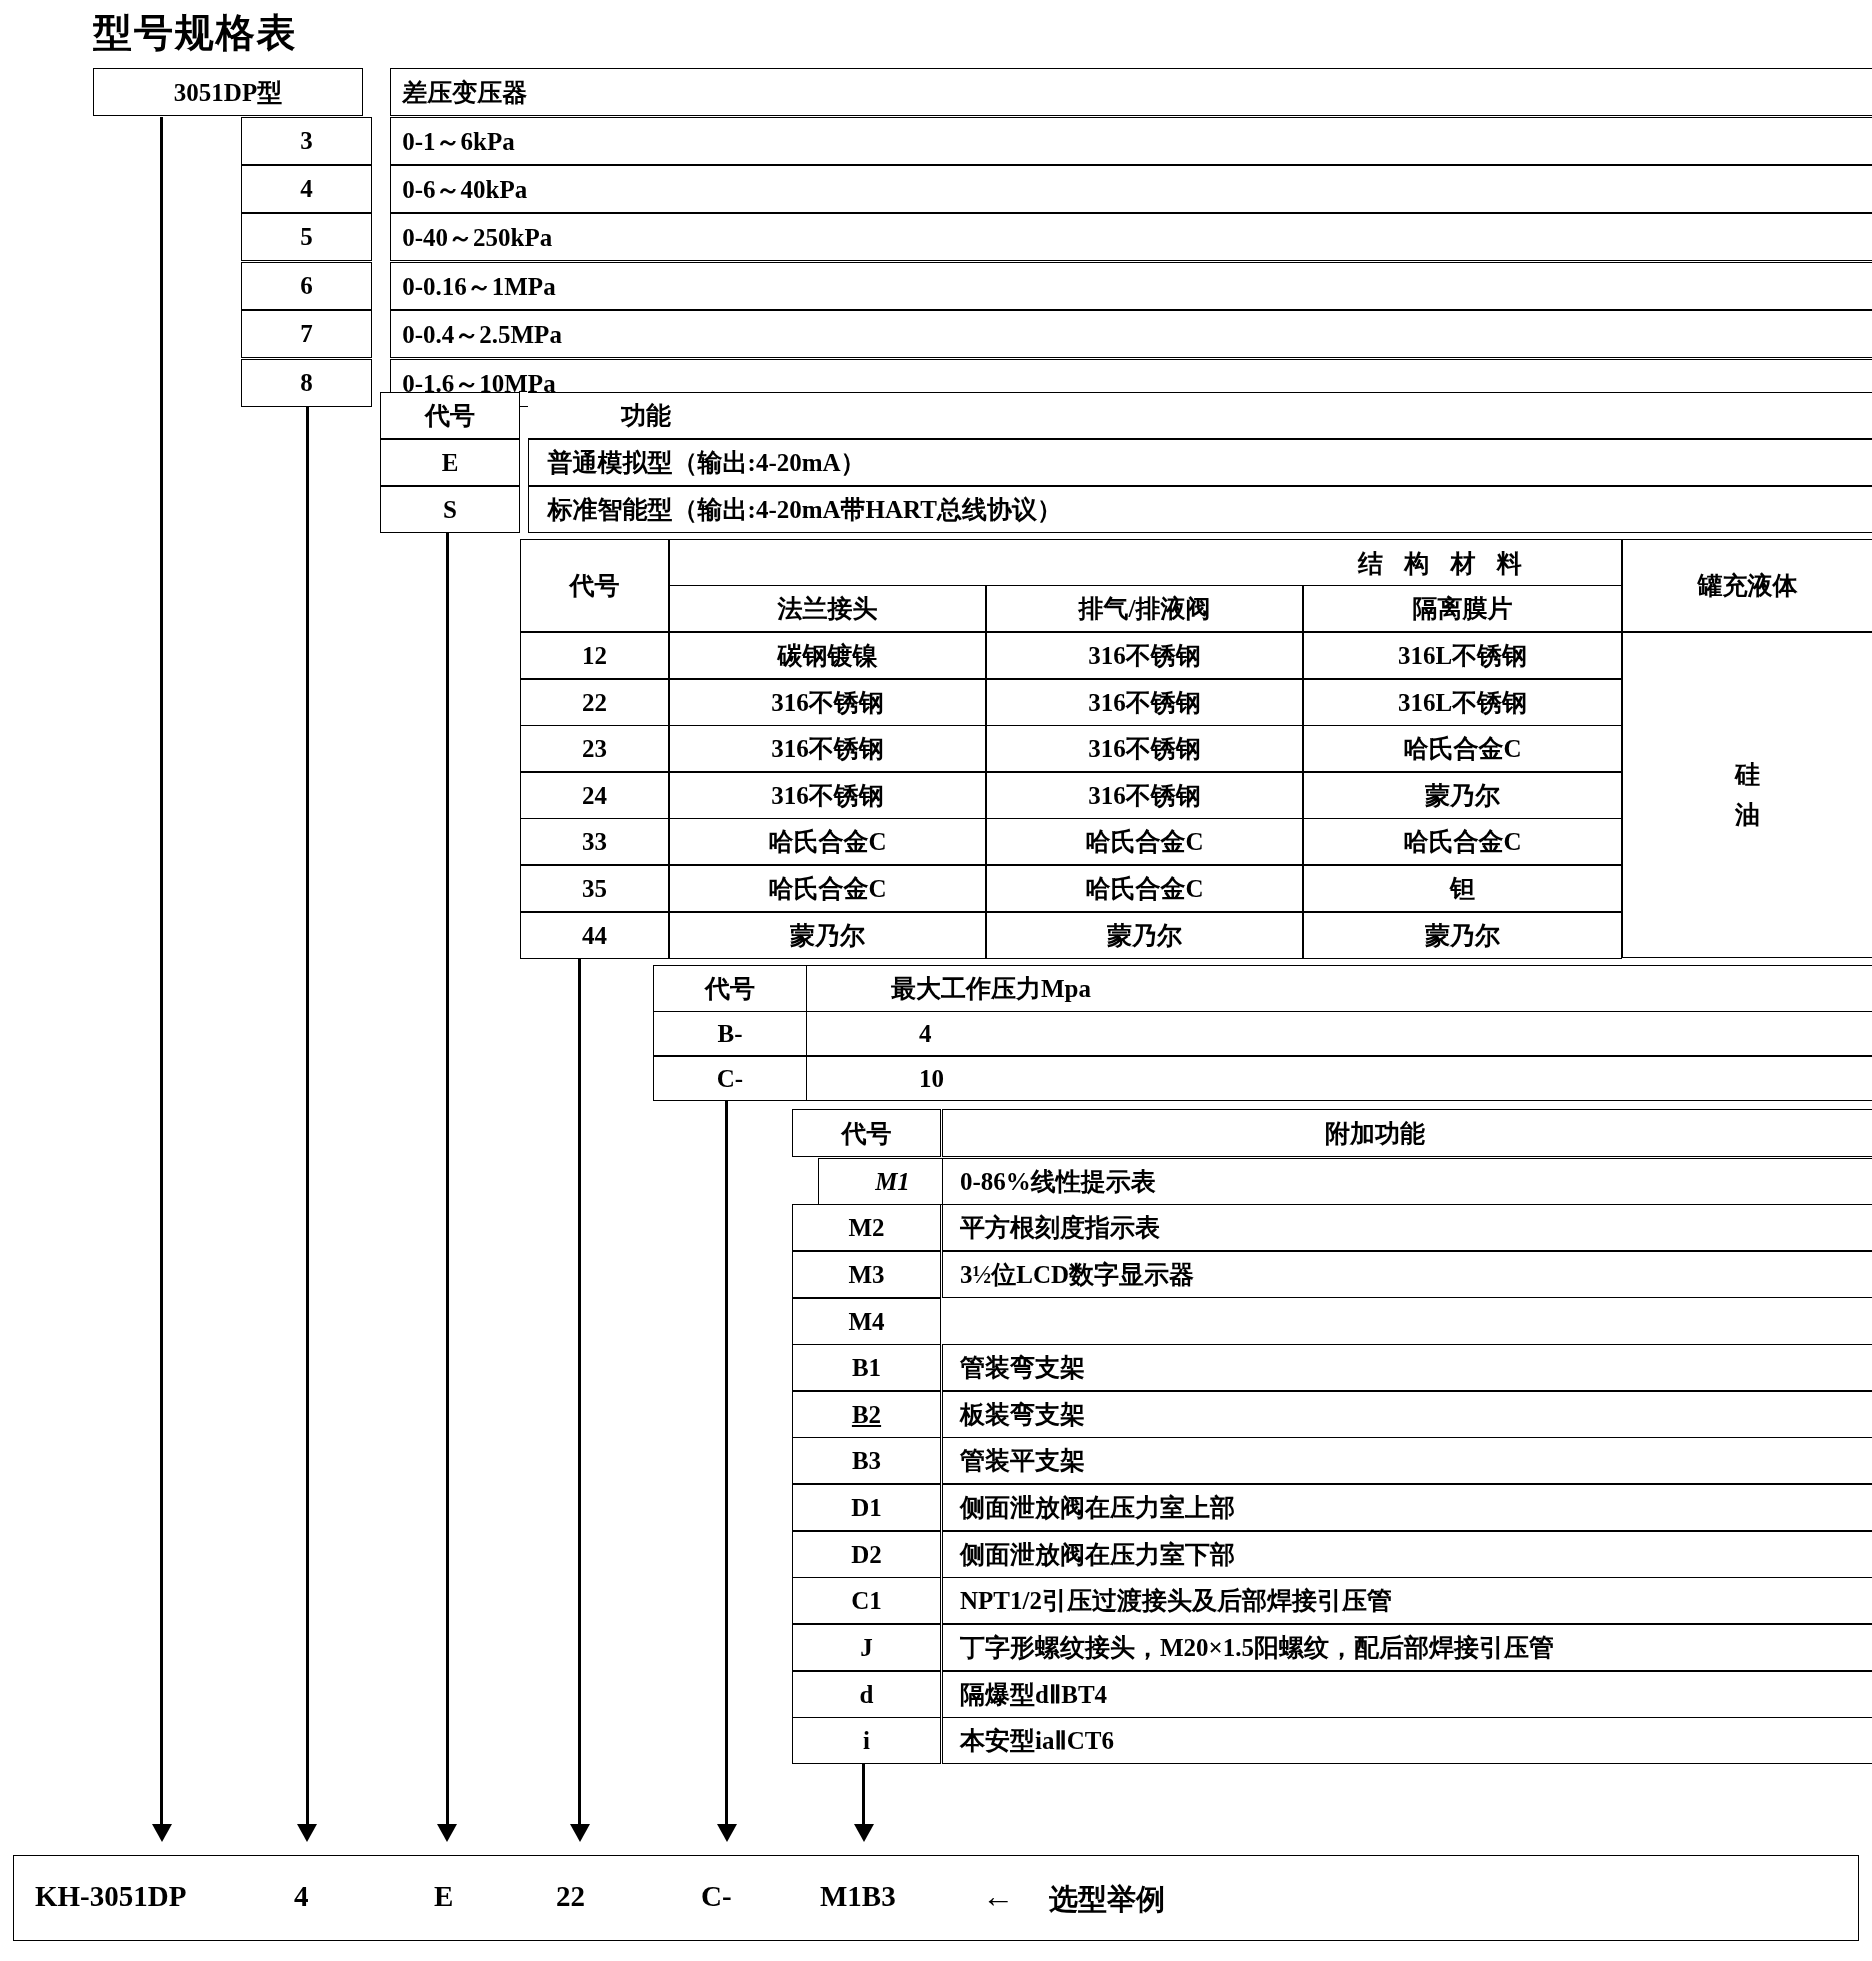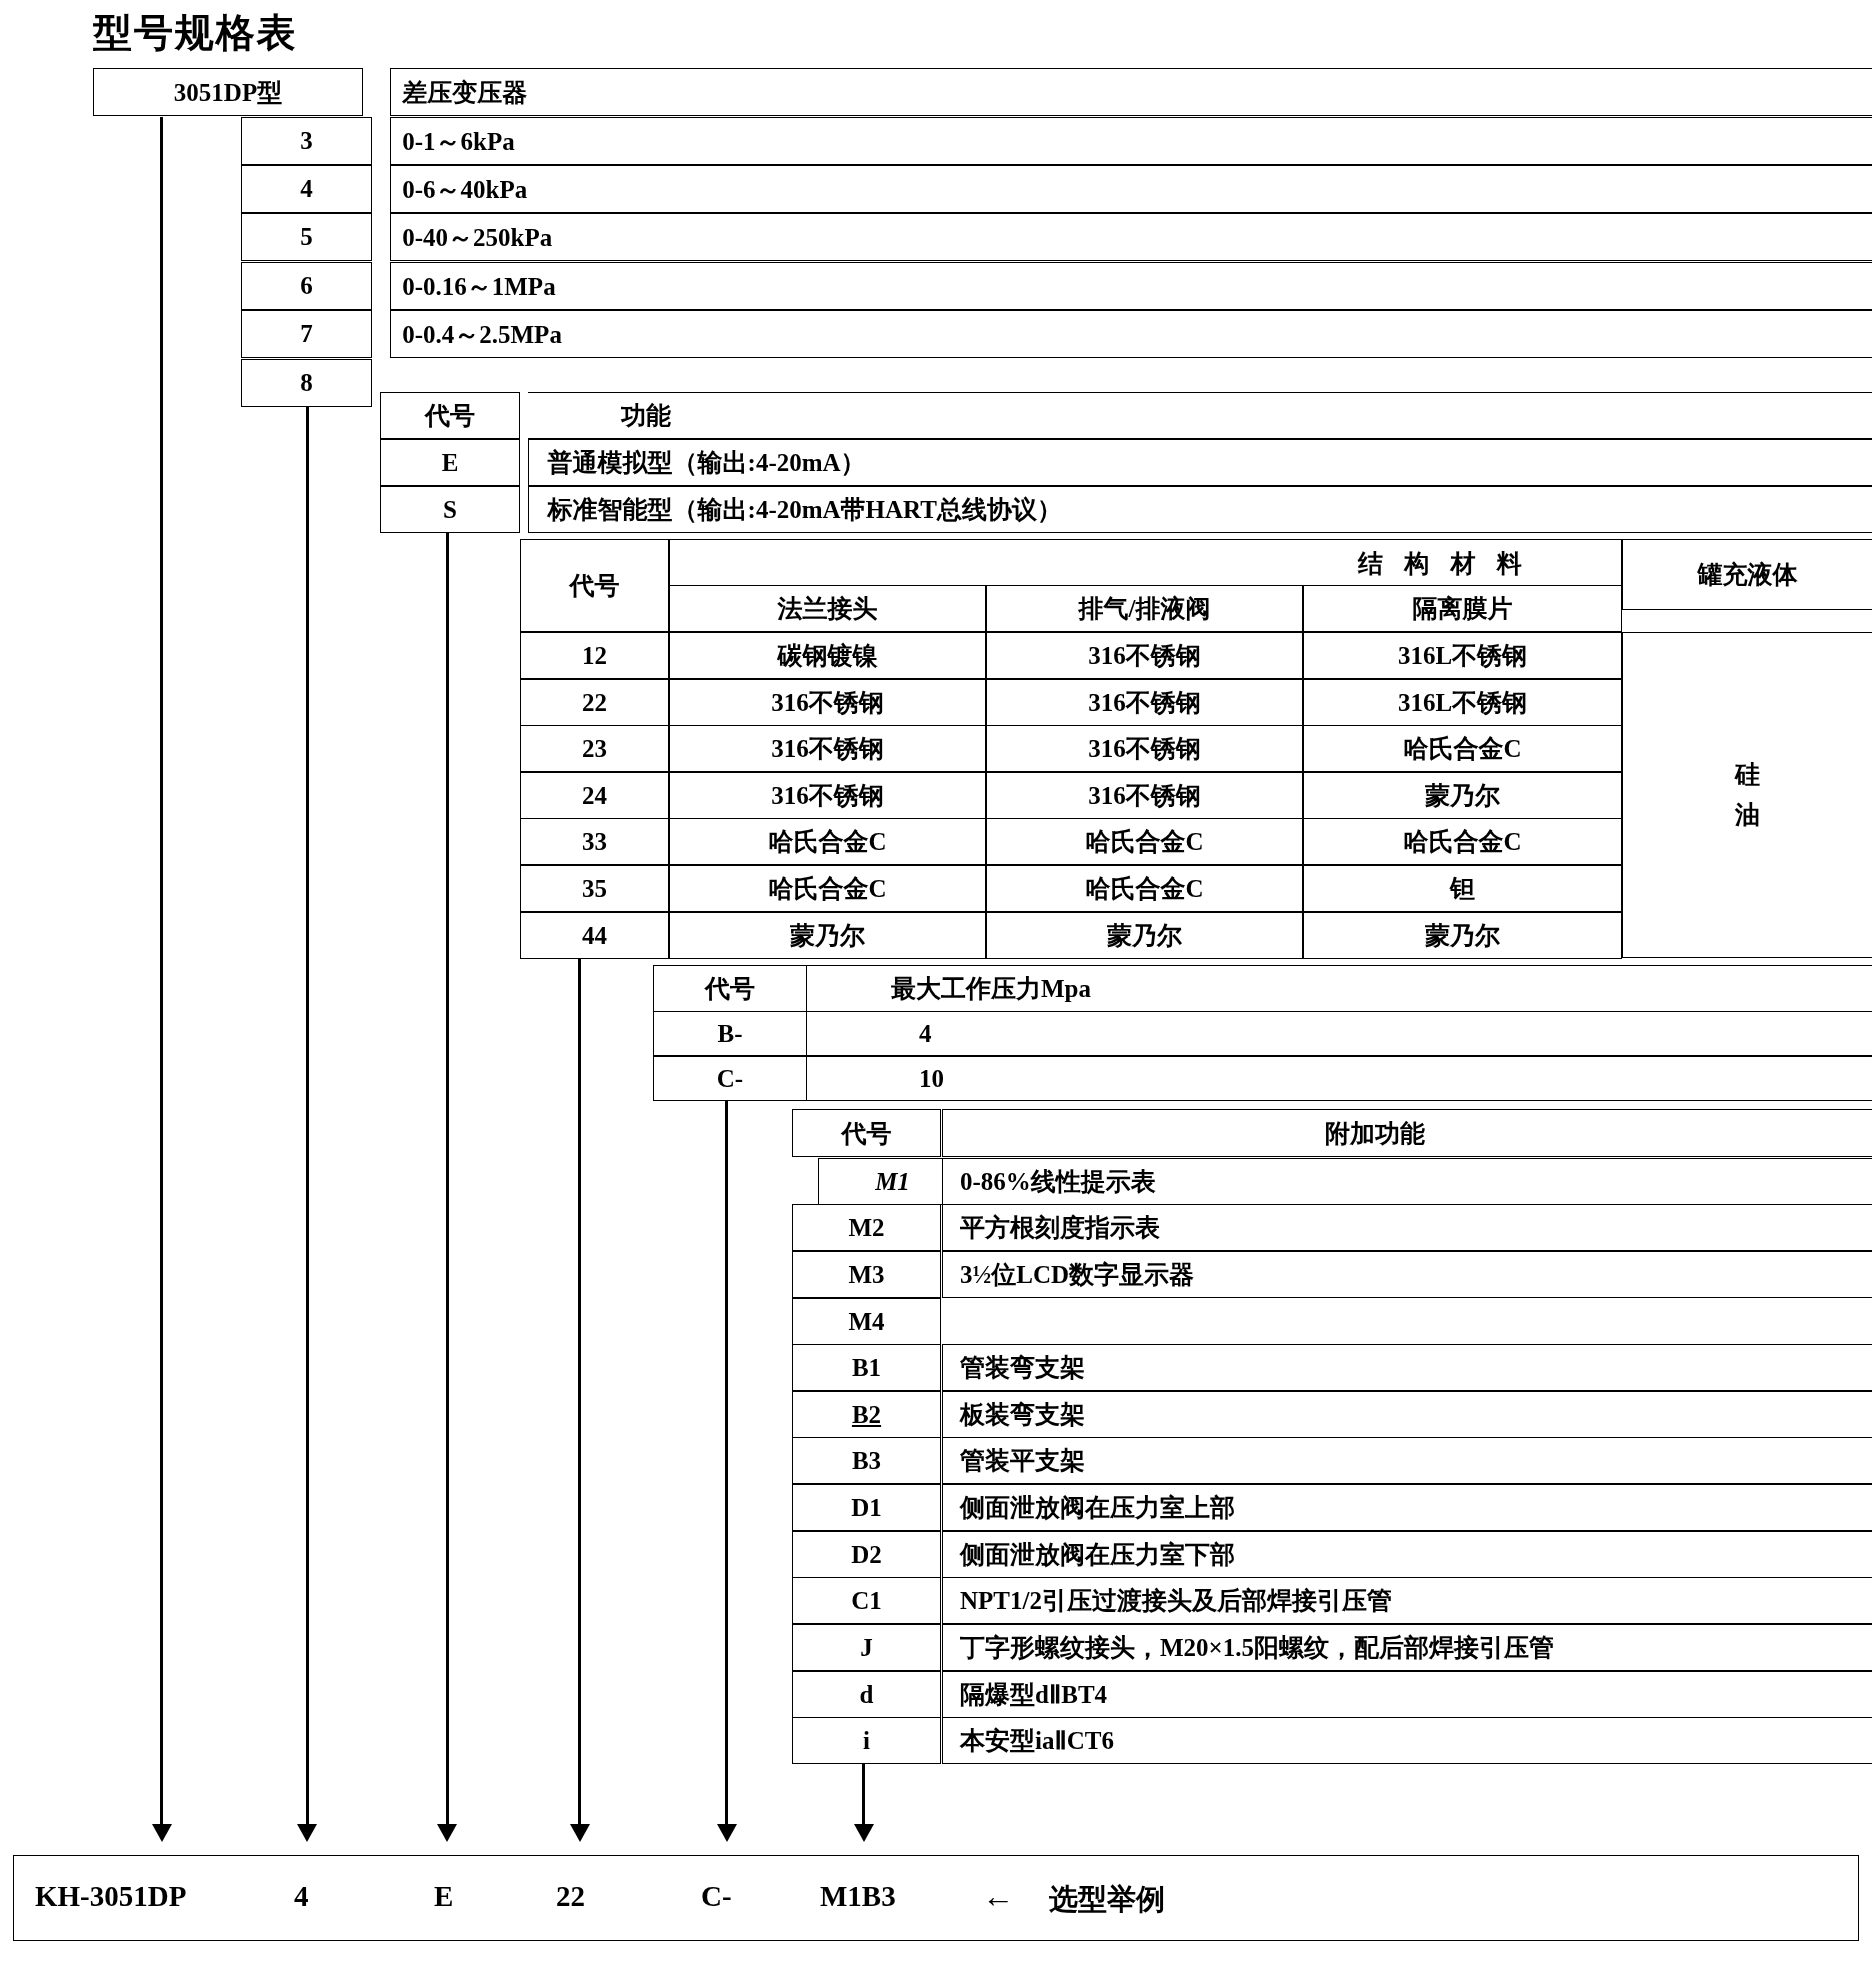--- a/index.html
+++ b/index.html
@@ -104,39 +104,40 @@
   <div class="box bold" style="left:241px; top:213px; width:131px; height:48px;">5</div>
   <div class="box left bold" style="left:390px; top:213px; width:1482px; height:48px; border-right:none;">0-40～250kPa</div>
 
   <div class="box bold" style="left:241px; top:262px; width:131px; height:48px;">6</div>
   <div class="box left bold" style="left:390px; top:262px; width:1482px; height:48px; border-right:none;">0-0.16～1MPa</div>
 
   <div class="box bold" style="left:241px; top:310px; width:131px; height:48px;">7</div>
   <div class="box left bold" style="left:390px; top:310px; width:1482px; height:48px; border-right:none;">0-0.4～2.5MPa</div>
 
   <div class="box bold" style="left:241px; top:359px; width:131px; height:48px;">8</div>
+  <div class="box left bold" style="left:390px; top:359px; width:1482px; height:48px; border-right:none;">0-1.6～10MPa</div>
 
   <div class="box bold" style="left:380px; top:392px; width:140px; height:47px;">代号</div>
   <div class="box bold" style="left:528px; top:392px; width:1344px; height:47px; border-right:none; border-left:none;">
     <span style="position:absolute; left:93px;">功能</span>
   </div>
 
   <div class="box bold" style="left:380px; top:439px; width:140px; height:47px;">E</div>
   <div class="box left bold" style="left:528px; top:439px; width:1344px; height:47px; border-right:none; padding-left:18.6px;">普通模拟型（输出:4-20mA）</div>
 
   <div class="box bold" style="left:380px; top:486px; width:140px; height:47px;">S</div>
   <div class="box left bold" style="left:528px; top:486px; width:1344px; height:47px; border-right:none; padding-left:18.6px;">标准智能型（输出:4-20mA带HART总线协议）</div>
 
   <div class="box bold" style="left:520px; top:539px; width:149px; height:93px;">代号</div>
 
   <div class="box bold" style="left:669px; top:539px; width:953px; height:47px; border-bottom:none;">
     <span style="position:relative; left:298px; letter-spacing:7.5px;">结 构 材 料</span>
   </div>
 
-  <div class="box bold" style="left:1622px; top:539px; width:250px; height:71px; border-right:none;">罐充液体</div>
+  <div class="box bold" style="left:1622px; top:539px; width:250px; height:93px; border-right:none;">罐充液体</div>
 
   <div class="box bold" style="left:669px; top:585px; width:317px; height:47px;">法兰接头</div>
   <div class="box bold" style="left:986px; top:585px; width:317px; height:47px;">排气/排液阀</div>
   <div class="box bold" style="left:1303px; top:585px; width:319px; height:47px;">隔离膜片</div>
 
   <div class="box bold" style="left:520px; top:632px; width:149px; height:47px;">12</div>
   <div class="box bold" style="left:669px; top:632px; width:317px; height:47px;">碳钢镀镍</div>
   <div class="box bold" style="left:986px; top:632px; width:317px; height:47px;">316不锈钢</div>
   <div class="box bold" style="left:1303px; top:632px; width:319px; height:47px;">316L不锈钢</div>
 

